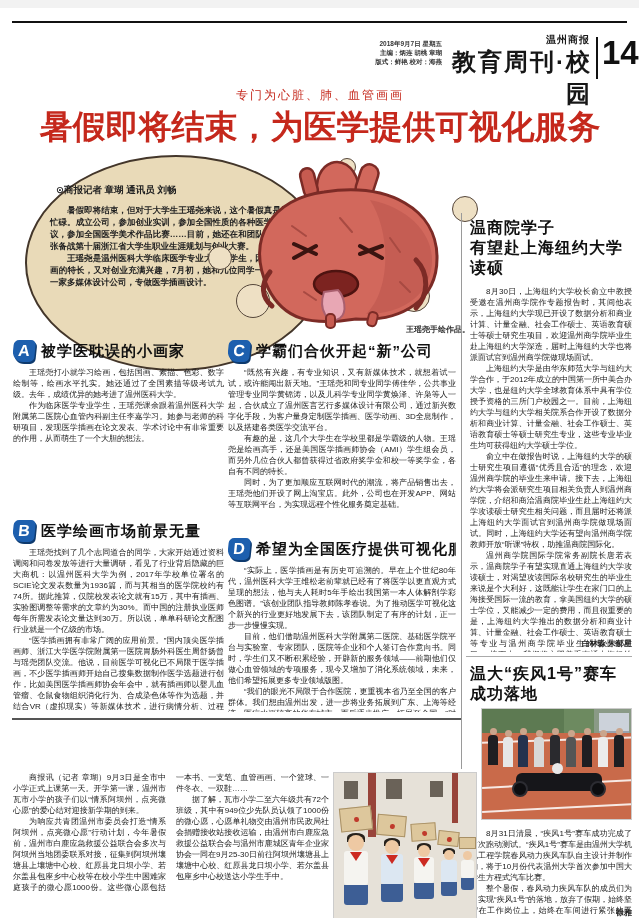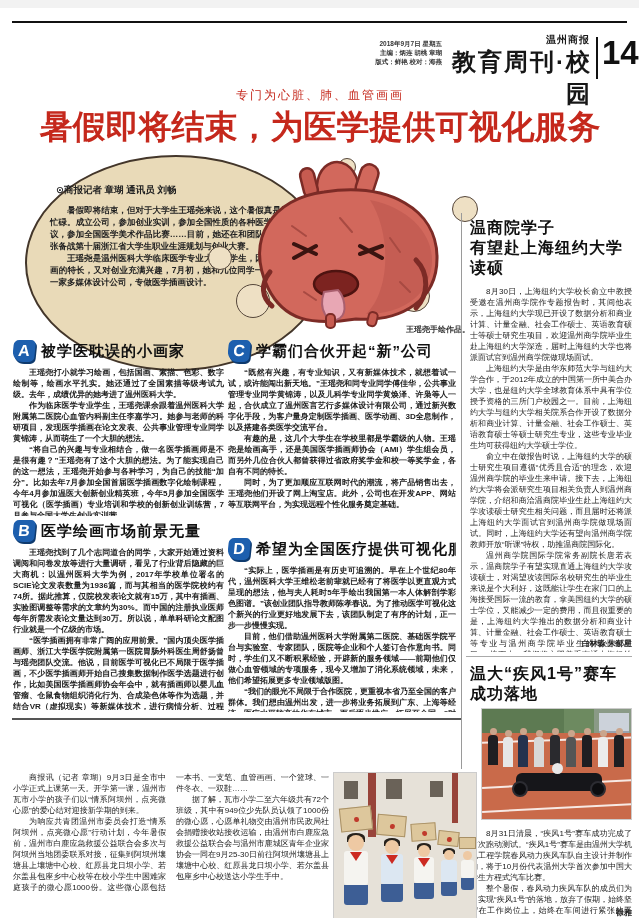--- a/index.html
+++ b/index.html
@@ -19,21 +19,21 @@
   .bubble{border-radius:50%;background:#eee0c4;border:1.5px solid #55463a;}
   .introby{font-size:9.5px;font-weight:bold;color:#222;}
   .intro p{margin:0;text-indent:2em;text-align:justify;font-size:8.5px;line-height:12px;color:#222;font-weight:bold;}
   .caption{font-size:8px;font-weight:bold;color:#333;}
   
   .sec-head{display:flex;align-items:center;gap:6px;margin-bottom:5px;}
   .badge{width:22px;height:22px;background:#1d5fae;color:#fff;font-weight:800;font-size:16px;
          display:flex;align-items:center;justify-content:center;transform:skewX(-6deg);
          border-radius:5px 5px 5px 11px;box-shadow:1.5px 2px 0 #0e3a6e;flex:0 0 auto;}
   .sec-title{font-size:15px;font-weight:800;color:#111;letter-spacing:1px;white-space:nowrap;}
-  .art p{margin:0;text-indent:2em;text-align:justify;font-size:8px;line-height:11px;color:#222;font-weight:bold;}
+  .art p{margin:0;text-indent:2em;text-align:justify;font-size:8px;line-height:11px;color:#222;}
   .side p{margin:0;text-indent:2em;text-align:justify;font-size:8px;line-height:11px;color:#222;}
   .side-title{font-size:16px;font-weight:800;color:#111;line-height:20px;letter-spacing:1px;}
   .byline-r{font-size:8px;font-weight:bold;text-align:right;color:#222;}
   .vrule{background:#9a9a9a;}
   .hsep{background:#aaa;}
   
   .bot-headline{font-size:23px;font-weight:800;letter-spacing:1px;color:#111;white-space:nowrap;}
   .bot-body{column-count:2;column-gap:10px;overflow:hidden;}
   .bot-body p{margin:0;text-indent:2em;text-align:justify;font-size:8px;line-height:11px;color:#222;}
   
@@ -109,22 +109,21 @@
     <rect x="128" y="170" width="9" height="14" rx="4" fill="#c75b50" stroke="#7c2b26" stroke-width="2" transform="rotate(14 132 177)"></rect>
   </svg>
   <div class="abs caption" style="left:360px;top:316px;width:110px;text-align:right;">王瑶尧手绘作品。</div>
 
   <div class="abs art" style="left:13px;top:332px;width:211px;height:176px;overflow:hidden;">
     <div class="sec-head">
       <span class="badge">A</span>
       <span class="sec-title">被学医耽误的小画家</span>
     </div>
     <p>王瑶尧打小就学习绘画，包括国画、素描、色彩、数字绘制等，绘画水平扎实。她还通过了全国素描等级考试九级。去年，成绩优异的她考进了温州医科大学。</p>
-    <p>作为临床医学专业学生，王瑶尧课余跟着温州医科大学附属第二医院心血管内科副主任李嘉学习。她参与老师的科研项目，发现医学插画在论文发表、公共事业管理专业同学黄锦涛，从而萌生了一个大胆的想法。</p>
-    <p>“将自己的兴趣与专业相结合，做一名医学插画师是不是很有趣？”王瑶尧有了这个大胆的想法。为了能实现自己的这一想法，王瑶尧开始参与各种学习，为自己的技能“加分”。比如去年7月参加全国首届医学插画数字化绘制课程，今年4月参加温医大创新创业精英班，今年5月参加全国医学可视化（医学插画）专业培训和学校的创新创业训练营，7月参与全国大学生创业实训营……</p>
+    <p>作为临床医学专业学生，王瑶尧课余跟着温州医科大学附属第二医院心血管内科副主任李嘉学习。她参与老师的科研项目，发现医学插画在论文发表、学术讨论中有非常重要的作用，从而萌生了一个大胆的想法。</p>
   </div>
 
   <div class="abs art" style="left:13px;top:512px;width:211px;height:190px;overflow:hidden;">
     <div class="sec-head">
       <span class="badge">B</span>
       <span class="sec-title">医学绘画市场前景无量</span>
     </div>
     <p>王瑶尧找到了几个志同道合的同学，大家开始通过资料调阅和问卷发放等进行大量调研，看见了行业背后隐藏的巨大商机：以温州医科大学为例，2017年学校单位署名的SCIE论文发表数量为1936篇，而与其相当的医学院校约有74所。据此推算，仅院校发表论文就有15万，其中有插画、实验图调整等需求的文章约为30%。而中国的注册执业医师每年所需发表论文量达到30万。所以说，单单科研论文配图行业就是一个亿级的市场。</p>
     <p>“医学插画拥有非常广阔的应用前景。”国内顶尖医学插画师、浙江大学医学院附属第一医院胃肠外科医生周舒扬曾与瑶尧团队交流。他说，目前医学可视化已不局限于医学插画，不少医学插画师开始自己搜集数据制作医学选题进行创作，比如美国医学插画师协会年会中，就有插画师以婴儿血管瘤、仓鼠食物组织消化行为、合成染色体等作为选题，并结合VR（虚拟现实）等新媒体技术，进行病情分析、过程重现、科普传播等更多样的尝试。</p>
   </div>

